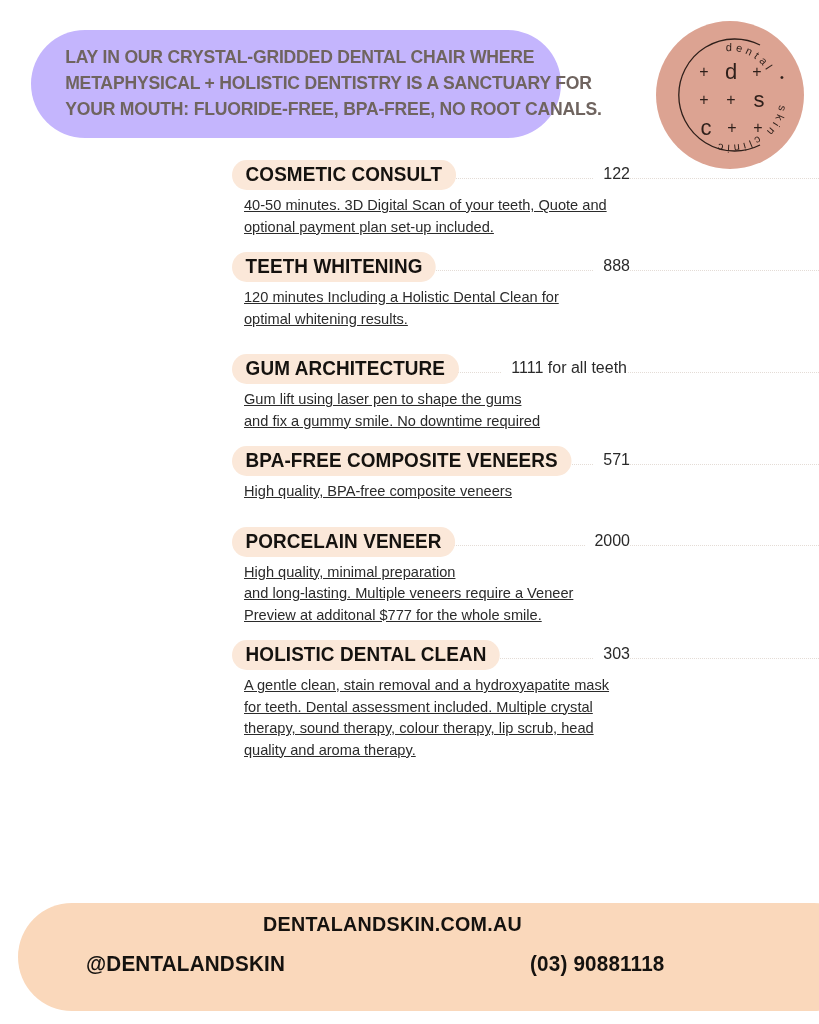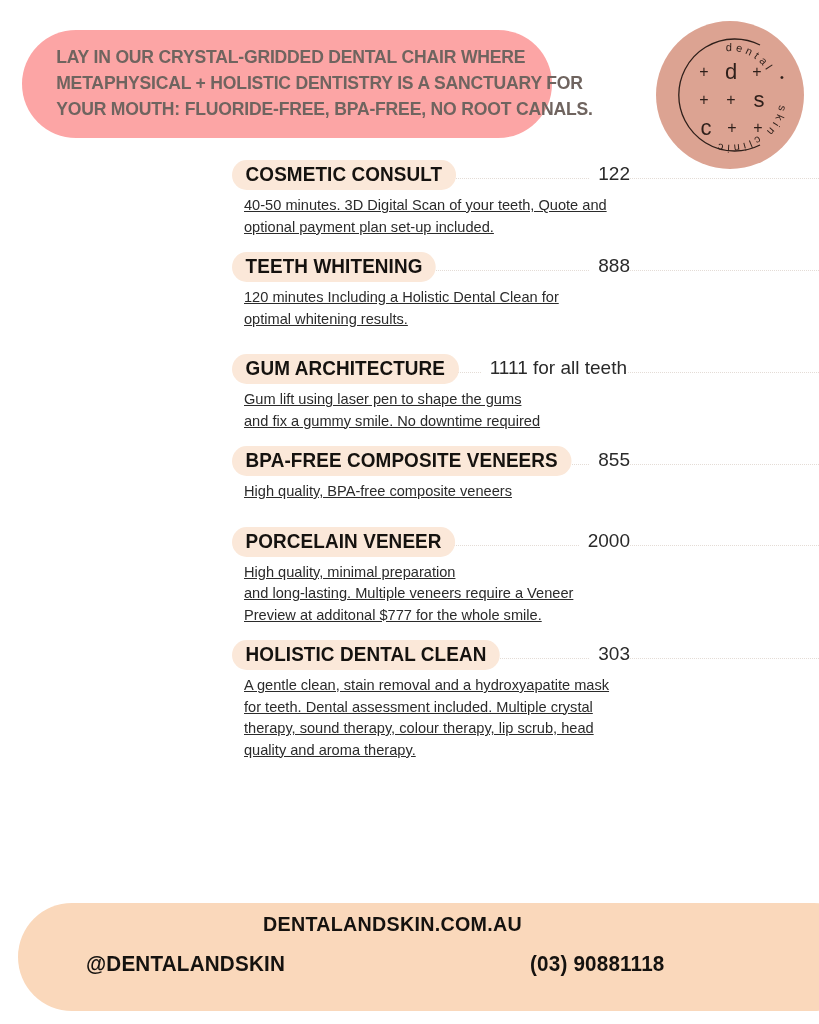--- a/index.html
+++ b/index.html
@@ -12,26 +12,26 @@
     height: 1024px;
     position: relative;
     overflow: hidden;
     font-family: "Liberation Sans", sans-serif;
     -webkit-font-smoothing: antialiased;
   }
 
   
   #header-banner {
     position: absolute;
-    left: 22px;
+    left: 31px;
     top: 30px;
     width: 530px;
     padding: 14px 22px 16px 22px;
     box-sizing: border-box;
-    background: #fca5a5;
+    background: #c4b5fd;
     border-radius: 62px;
     text-align: left;
   }
   #header-banner .hline {
     display: block;
     font-family: "Liberation Sans Narrow", "Liberation Sans", sans-serif;
     font-weight: bold;
     font-size: 18.5px;
     letter-spacing: -0.2px;
     line-height: 26px;
@@ -94,21 +94,21 @@
     z-index: 1;
     border-bottom: 1px dotted #E4DCD6;
   }
   .svc-price {
     position: absolute;
     right: 189px;
     top: 0;
     z-index: 3;
     background: #ffffff;
     padding-left: 9px;
-    font-size: 19px;
+    font-size: 16px;
     line-height: 28px;
     color: #2A2A2A;
     white-space: nowrap;
   }
   .svc-price.wide { right: 192px; }
 
   .svc-desc {
     margin: 5px 0 0 236px;
     max-width: 400px;
     font-size: 14.6px;
@@ -249,21 +249,21 @@
       </div>
       <div class="svc-desc">
         <span class="l">Gum lift using laser pen to shape the gums</span>
         <span class="l">and fix a gummy smile. No downtime required</span>
       </div>
     </div>
     <div class="service gap-md">
       <div class="svc-head">
         <div class="svc-leader"></div>
         <span class="svc-title">BPA-FREE COMPOSITE VENEERS</span>
-        <span class="svc-price">855</span>
+        <span class="svc-price">571</span>
       </div>
       <div class="svc-desc">
         <span class="l">High quality, BPA-free composite veneers</span>
       </div>
     </div>
     <div class="service gap-lg">
       <div class="svc-head">
         <div class="svc-leader"></div>
         <span class="svc-title">PORCELAIN VENEER</span>
         <span class="svc-price">2000</span>

